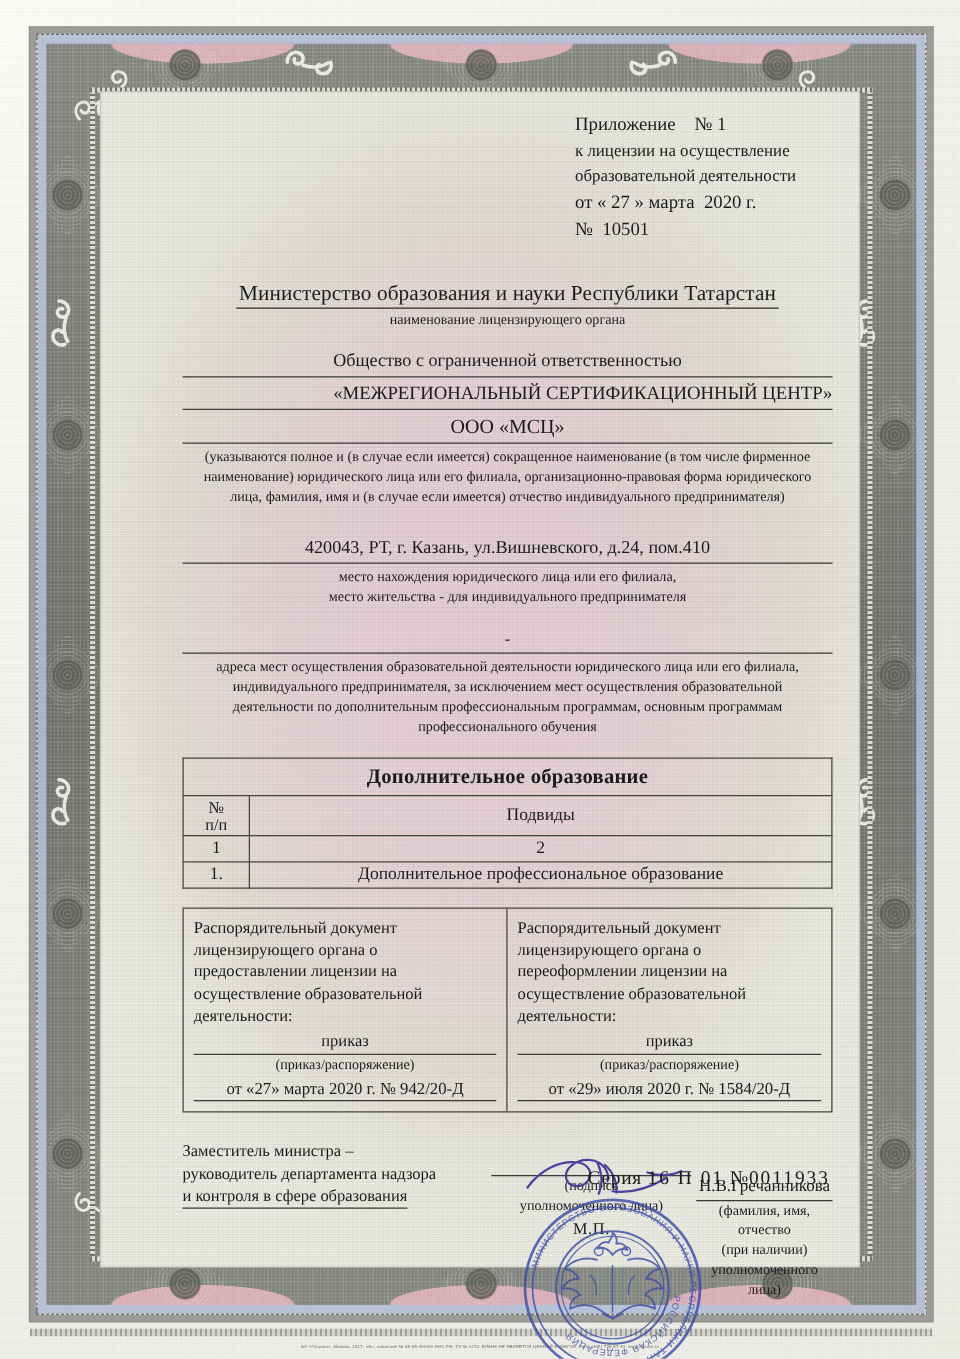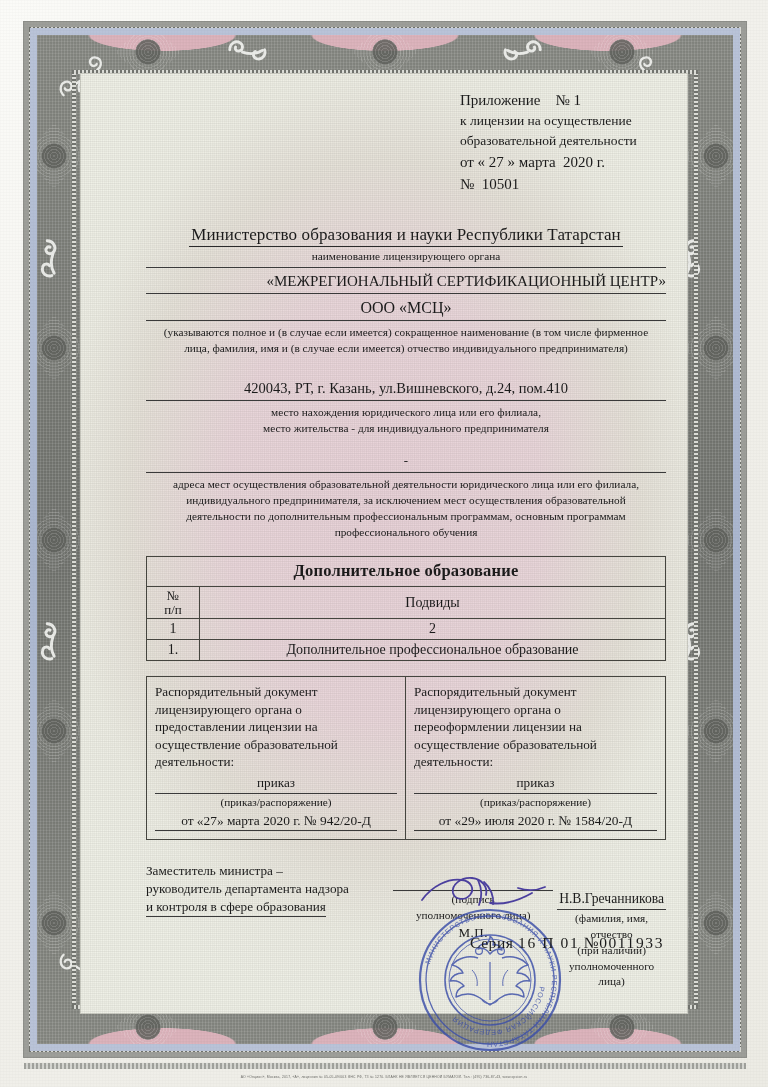--- a/index.html
+++ b/index.html
@@ -468,27 +468,29 @@
         <div class="ap-row">образовательной деятельности</div>
         <div class="ap-row big">от « 27 » марта  2020 г.</div>
         <div class="ap-row big"><span>№</span>  <span>10501</span></div>
       </div>
 
       <div class="ministry">
         <span class="u">Министерство образования и науки Республики Татарстан</span>
       </div>
       <div class="caption">наименование лицензирующего органа</div>
 
+      <div class="org-line">Общество с ограниченной ответственностью</div>
       <div class="rule"></div>
       <div class="org-name">«МЕЖРЕГИОНАЛЬНЫЙ СЕРТИФИКАЦИОННЫЙ ЦЕНТР»</div>
       <div class="rule"></div>
       <div class="org-short">ООО  «МСЦ»</div>
       <div class="rule"></div>
       <div class="legal-note">
         <div>(указываются полное и (в случае если имеется) сокращенное наименование (в том числе фирменное</div>
+        <div>наименование) юридического лица или его филиала, организационно-правовая форма юридического</div>
         <div>лица, фамилия, имя и (в случае если имеется) отчество индивидуального предпринимателя)</div>
       </div>
 
       <div class="addr">420043, РТ, г. Казань, ул.Вишневского, д.24, пом.410</div>
       <div class="rule"></div>
       <div class="legal-note">
         <div>место нахождения юридического лица или его филиала,</div>
         <div>место жительства - для индивидуального предпринимателя</div>
       </div>
 

